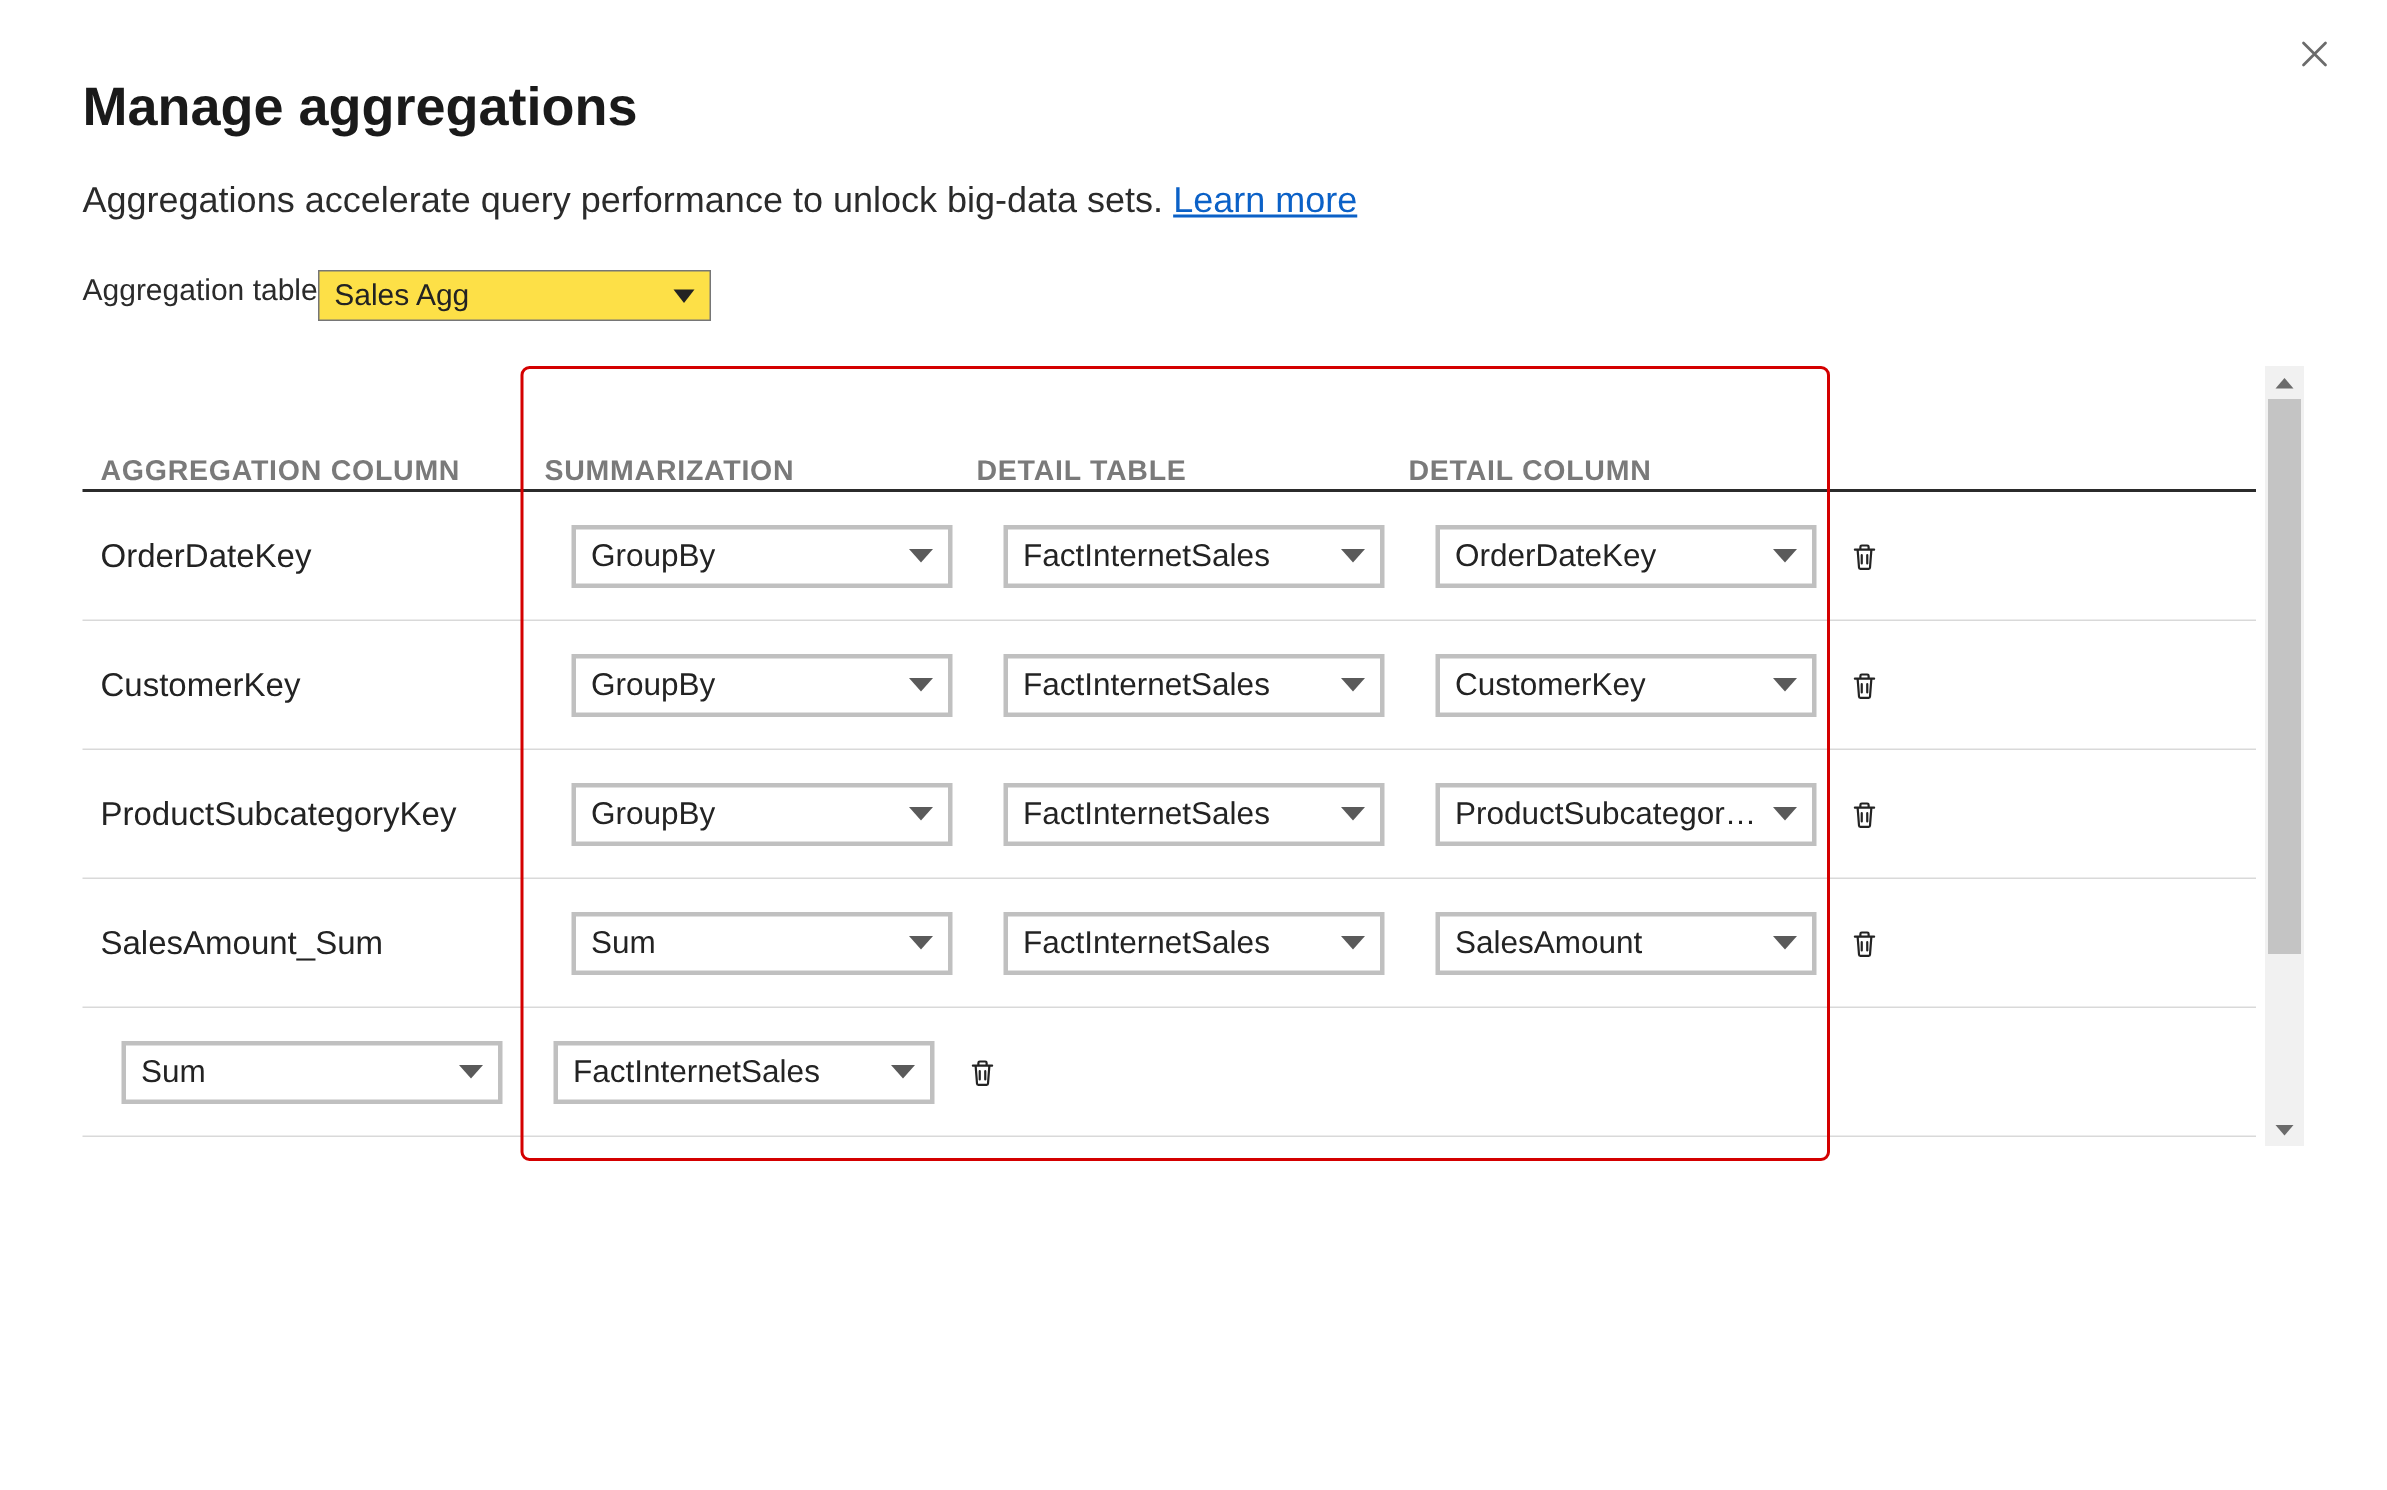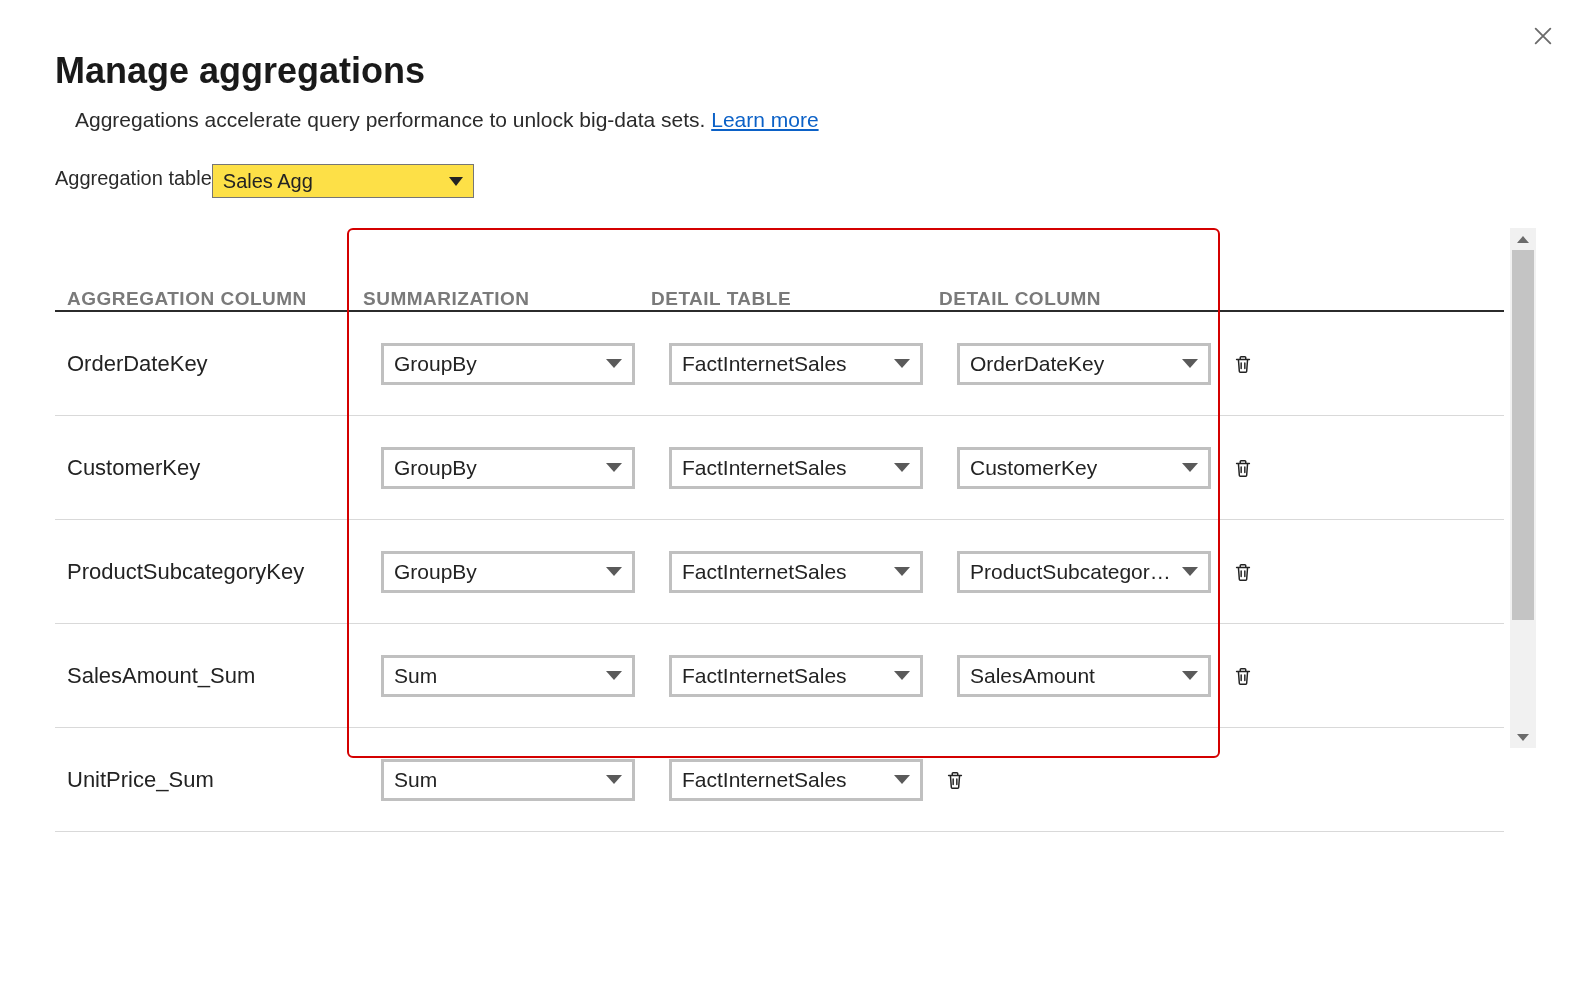--- a/index.html
+++ b/index.html
@@ -27,28 +27,27 @@
     display: flex;
     align-items: center;
     justify-content: center;
     cursor: pointer;
     color: #6b6b6b;
   }
   .close-btn svg { width: 22px; height: 22px; }
   .title {
     font-size: 36px;
     font-weight: 600;
-    margin: 10px 0 16px 0;
+    margin: 10px 0 28px 0;
     color: #1a1a1a;
   }
   .description {
-    font-size: 21px;
+    font-size: 24px;
     color: #2b2b2b;
     margin-bottom: 32px;
-    margin-left: 20px;
   }
   .description a {
     color: #0b61c7;
     text-decoration: underline;
   }
   .controls-row {
     display: flex;
     gap: 22px;
     margin-bottom: 30px;
   }
@@ -123,21 +122,21 @@
     height: 530px;
     border: 2px solid #d40000;
     border-radius: 6px;
     pointer-events: none;
     z-index: 5;
   }
 
   .data-row {
     display: flex;
     align-items: center;
-    height: 104px;
+    height: 86px;
     border-bottom: 1px solid #d9d9d9;
   }
   .agg-label {
     width: 300px;
     padding-left: 12px;
     font-size: 22px;
     color: #232323;
   }
   .dd-cell { width: 288px; padding: 0 8px; }
   .dd {
@@ -351,21 +350,20 @@
             </div>
           </div>
         <div class="del-cell">
           <svg viewBox="0 0 24 24">
               <path d="M5 7h14M9 7V5a1 1 0 0 1 1-1h4a1 1 0 0 1 1 1v2M7 7l1 13a1 1 0 0 0 1 1h6a1 1 0 0 0 1-1l1-13M10 11v6M14 11v6" stroke="currentColor" stroke-width="1.6" fill="none" stroke-linecap="round"></path>
             </svg>
         </div>
       </div>
 
       <div class="data-row">
-        <div class="agg-label">UnitPrice_Sum</div>
         <div class="dd-cell">
             <div class="dd">
               <span class="val">Sum</span>
               <span class="caret-tri"></span>
             </div>
           </div>
         <div class="dd-cell">
             <div class="dd">
               <span class="val">FactInternetSales</span>
               <span class="caret-tri"></span>

